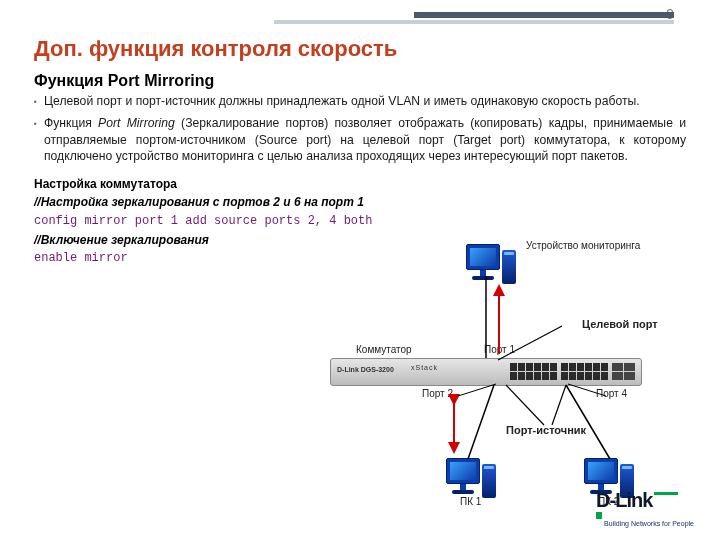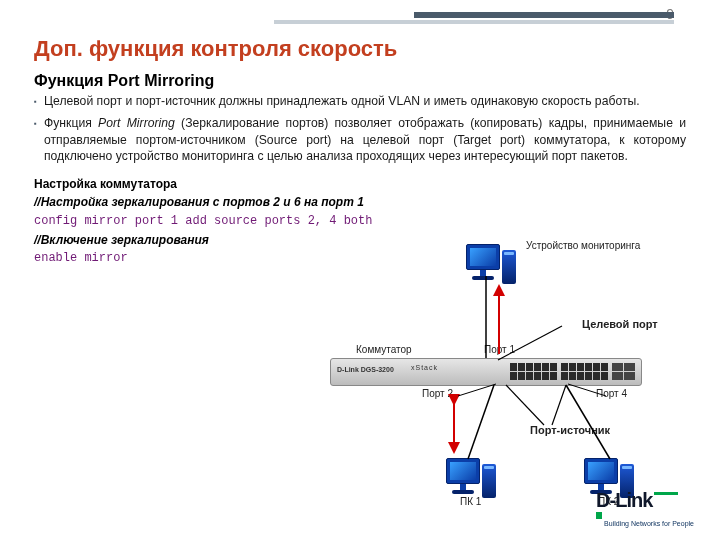--- a/index.html
+++ b/index.html
@@ -148,21 +148,21 @@
             </div>
           </div>
       </div>
     </div>
 
     <div class="lbl" style="top:114px; left:30px;">Коммутатор</div>
     <div class="lbl" style="top:114px; left:146px;padding-left:12px;">Порт 1</div>
     <div class="lbl" style="top:158px; left:96px;">Порт 2</div>
     <div class="lbl" style="top:158px; left:270px;">Порт 4</div>
     <div class="lbl b" style="top:88px; left:248px;margin-left:8px;">Целевой порт</div>
-    <div class="lbl b" style="top:194px; left:204px;">Порт-источник</div>
+    <div class="lbl b" style="top:194px; left:180px;">Порт-источник</div>
 
     <svg class="arrow" style="top:56px; left:165px;" width="20" height="70">
       <defs>
           <marker id="ah" markerWidth="6" markerHeight="6" refX="3" refY="3" orient="auto">
             <path d="M0,0 L6,3 L0,6 Z" fill="#d20000"></path>
           </marker>
         </defs>
       <line x1="8" y1="68" x2="8" y2="4" stroke="#d20000" stroke-width="2" marker-end="url(#ah)"></line>
     </svg>
 

